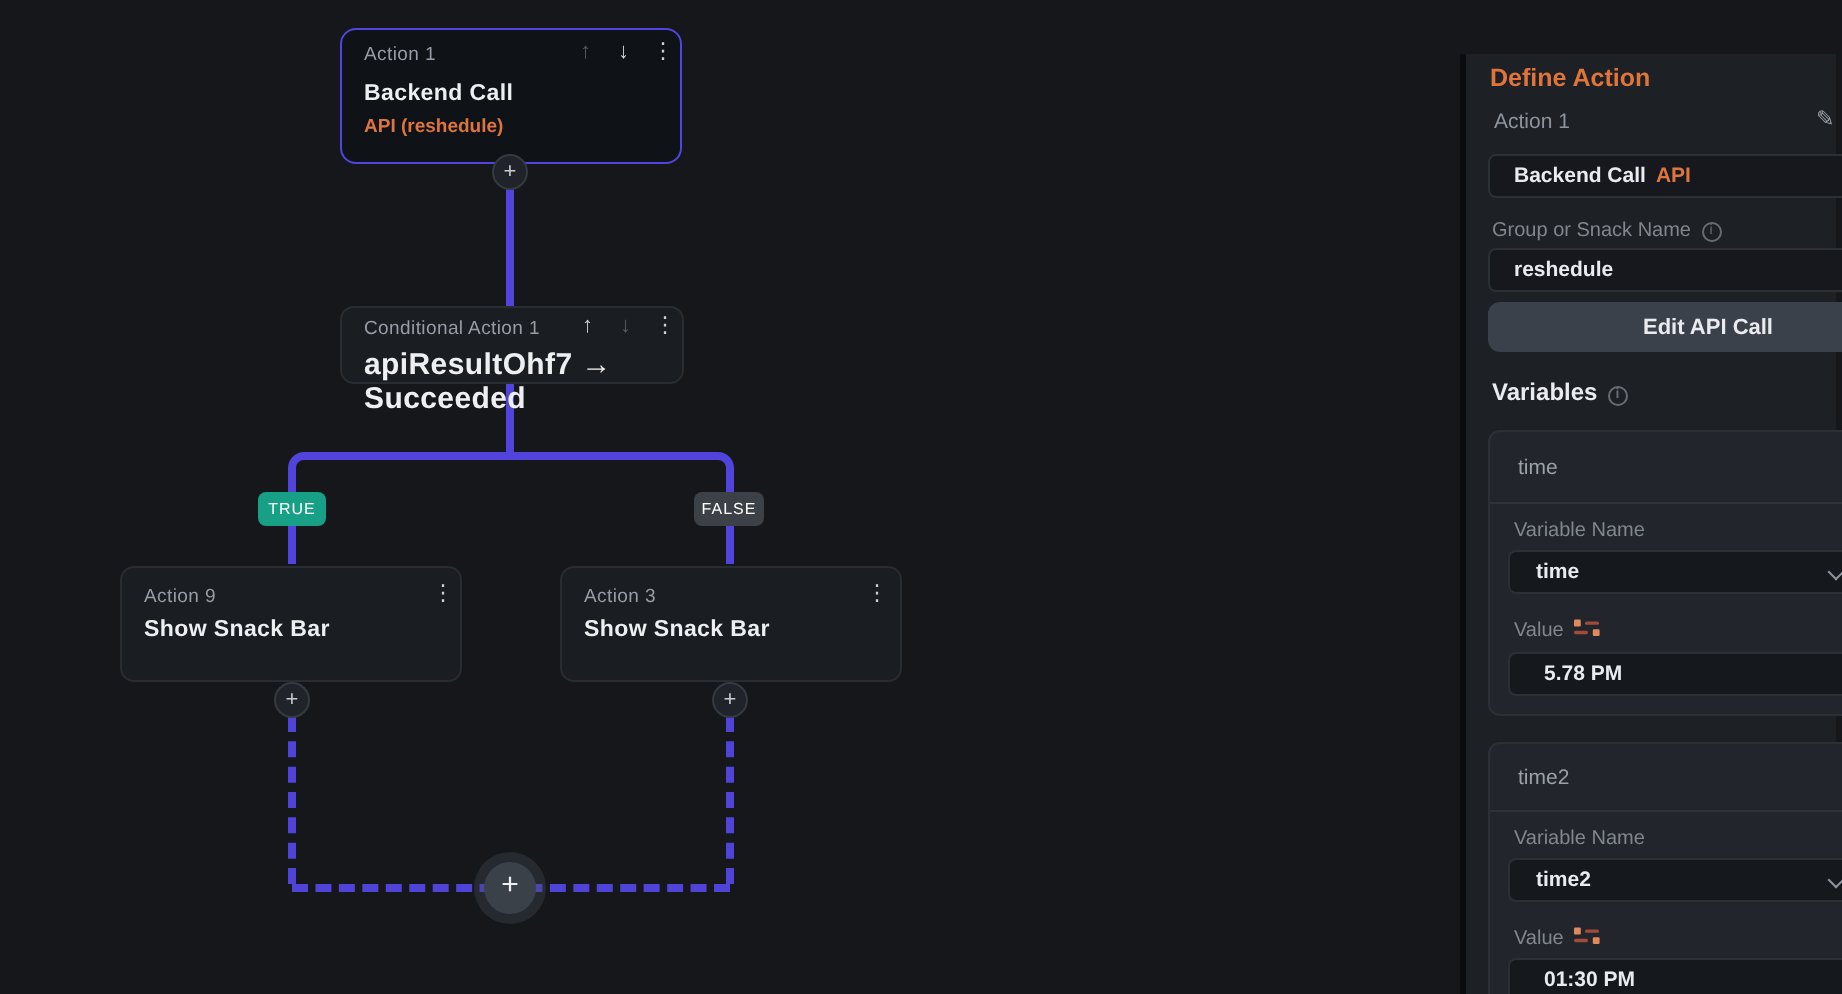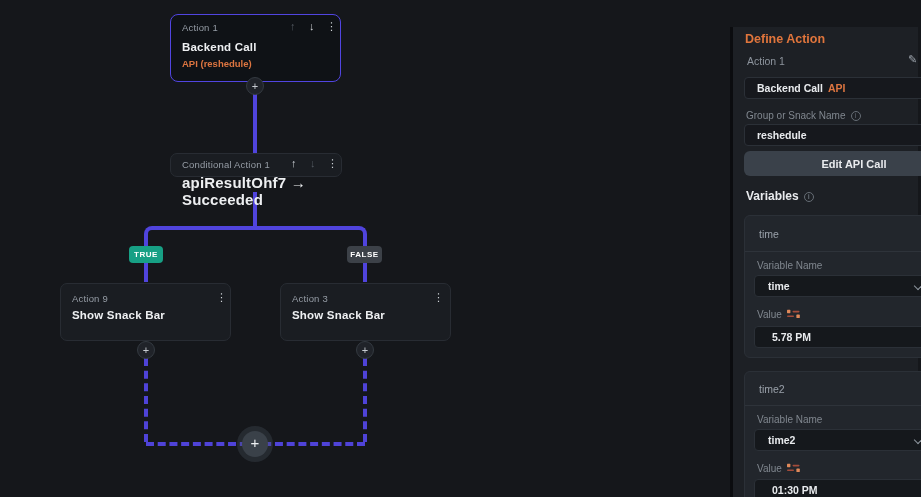--- a/index.html
+++ b/index.html
@@ -22,21 +22,21 @@
   .dash-v { position:absolute; width:0; border-left:4px dashed #4f43d8; }
   .dash-h { position:absolute; height:0; border-top:4px dashed #4f43d8; }
 
   .plus-sm { position:absolute; width:18px; height:18px; border-radius:50%; background:#202329;
              border:1px solid #343a41; color:#c7cbd1; font-size:11px; line-height:16px;
              text-align:center; cursor:pointer; z-index:5; }
   .plus-lg { position:absolute; left:242px; top:431px; width:26px; height:26px; border-radius:50%;
              background:#3a4149; box-shadow:0 0 0 5px rgba(70,78,88,.35); color:#eef0f2;
              font-size:15px; line-height:24px; text-align:center; cursor:pointer; z-index:6; }
 
-  .badge { position:absolute; top:246px; height:17px; border-radius:4px; font-size:8px; font-weight:bold;
+  .badge { position:absolute; top:246px; height:17px; border-radius:4px; font-size:8px; font-weight:normal;
            color:#fff; letter-spacing:.5px; text-align:center; line-height:17px; z-index:4; }
   .badge-true { left:129px; width:34px; background:#17a085; }
   .badge-false { left:347px; width:35px; background:#3c4148; }
 
   
   .panel { position:absolute; left:733px; top:0; width:185px; height:497px; background:#1d2025;
            box-shadow:-3px 0 0 #0b0c0f;margin-top:27px; }
   .panel-title { position:absolute; left:12px; top:5px; font-size:12.5px; font-weight:bold; color:#e0753c; }
   .plabel { position:absolute; font-size:10.5px; color:#8d949d; }
   .plabel-sm { position:absolute; font-size:10px; color:#80878f; }
@@ -84,21 +84,21 @@
   <div class="node" style="left:170px; top:14px; width:171px; height:68px; background:#0f1216; border:1.5px solid #5145e1; border-radius:8px;">
     <div class="node-header">Action 1</div>
     <span class="nicon icon-dim" style="left:119px;">↑</span>
     <span class="nicon icon-lit" style="left:138px;">↓</span>
     <span class="nicon icon-lit" style="left:155px;">⋮</span>
     <div class="node-title" style="top:26px;">Backend Call</div>
     <div class="node-sub" style="top:43px;">API (reshedule)</div>
   </div>
   <div class="plus-sm" style="left:246px; top:77px;">+</div>
 
-  <div class="node" style="left:170px; top:153px; width:172px; height:24px;">
+  <div class="node" style="left:170px; top:153px; width:172px; height:39px;">
     <div class="node-header" style="top:5px;">Conditional Action 1</div>
     <span class="nicon icon-lit" style="left:120px; top:3px;">↑</span>
     <span class="nicon icon-dim" style="left:139px; top:3px;">↓</span>
     <span class="nicon icon-lit" style="left:156px; top:3px;">⋮</span>
     <div class="node-title" style="top:20px; font-size:15px;">apiResultOhf7 → Succeeded</div>
   </div>
 
   <div class="badge badge-true">TRUE</div>
   <div class="badge badge-false">FALSE</div>
 

